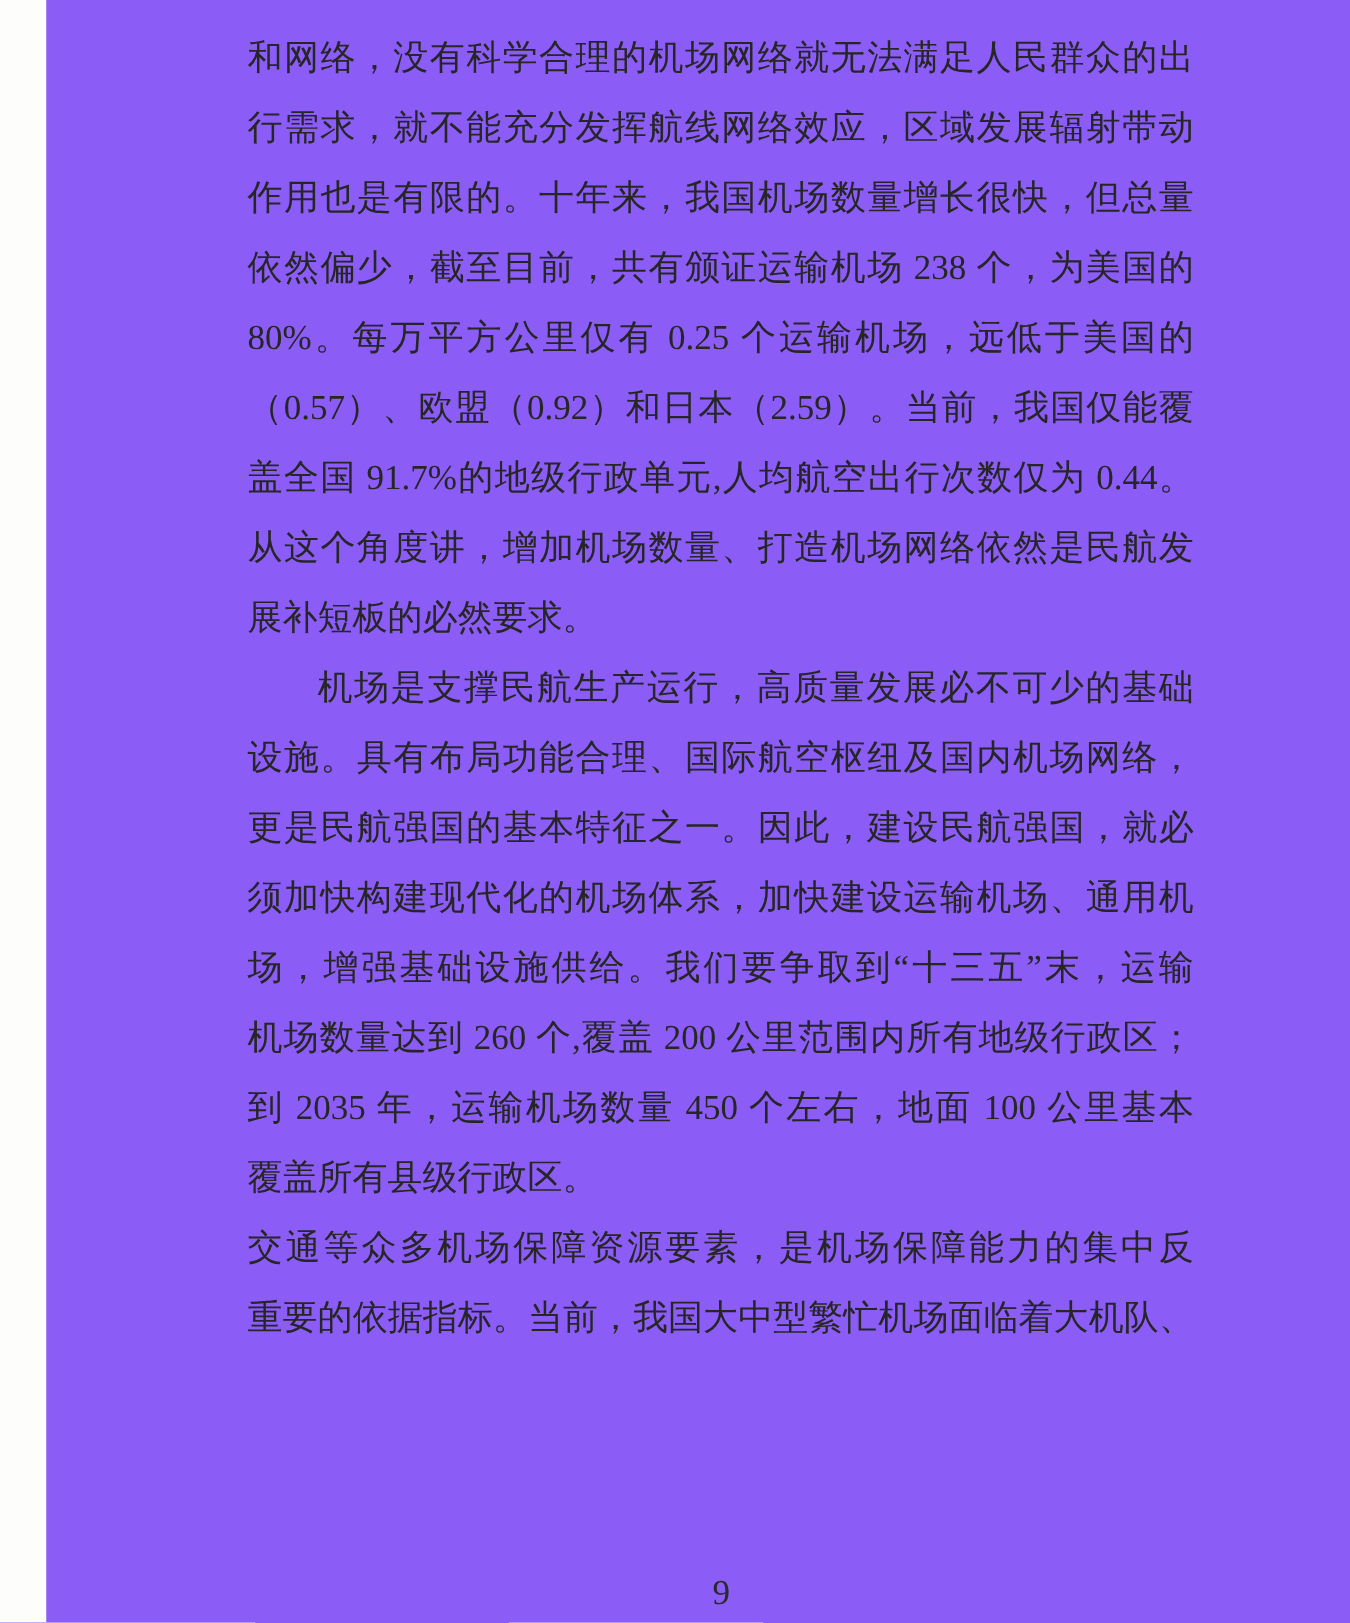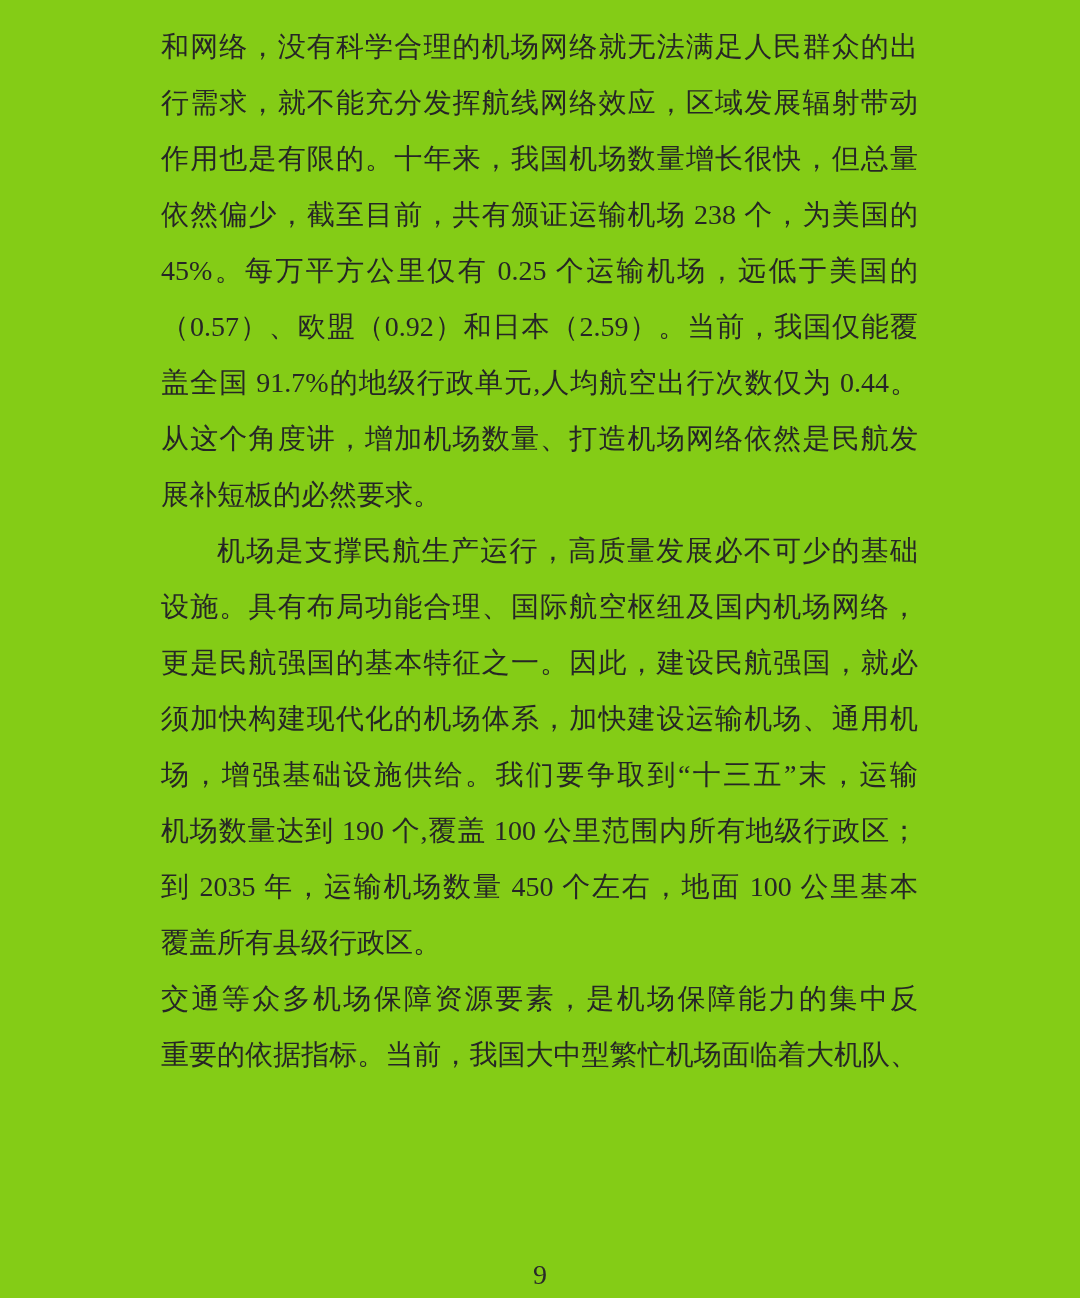--- a/index.html
+++ b/index.html
@@ -10,21 +10,22 @@
     width: 1080px;
     height: 1298px;
     background: #fdfdfc;
     position: relative;
     font-family: "Liberation Serif", "DejaVu Serif", serif;
     overflow: hidden;
   }
   .page {
     position: absolute;
     inset: 0;
-    background: #84cc16;
+    background: #8b5cf6;
+    margin-left: 37px;
   }
   .textblock {
     position: absolute;
     left: 161px;
     top: 19px;
     width: 757px;
   }
   .line {
     height: 56px;
     line-height: 56px;
@@ -60,31 +61,31 @@
 </head>
 <body>
 
 <div class="page">
 
   <div class="textblock">
     <div class="line">和网络，没有科学合理的机场网络就无法满足人民群众的出</div>
     <div class="line">行需求，就不能充分发挥航线网络效应，区域发展辐射带动</div>
     <div class="line">作用也是有限的。十年来，我国机场数量增长很快，但总量</div>
     <div class="line">依然偏少，截至目前，共有颁证运输机场 238 个，为美国的</div>
-    <div class="line">45%。每万平方公里仅有 0.25 个运输机场，远低于美国的</div>
+    <div class="line">80%。每万平方公里仅有 0.25 个运输机场，远低于美国的</div>
     <div class="line">（0.57）、欧盟（0.92）和日本（2.59）。当前，我国仅能覆</div>
     <div class="line">盖全国 91.7%的地级行政单元,人均航空出行次数仅为 0.44。</div>
     <div class="line">从这个角度讲，增加机场数量、打造机场网络依然是民航发</div>
     <div class="line short">展补短板的必然要求。</div>
     <div class="line indent">机场是支撑民航生产运行，高质量发展必不可少的基础</div>
     <div class="line">设施。具有布局功能合理、国际航空枢纽及国内机场网络，</div>
     <div class="line">更是民航强国的基本特征之一。因此，建设民航强国，就必</div>
     <div class="line">须加快构建现代化的机场体系，加快建设运输机场、通用机</div>
     <div class="line">场，增强基础设施供给。我们要争取到“十三五”末，运输</div>
-    <div class="line">机场数量达到 190 个,覆盖 100 公里范围内所有地级行政区；</div>
+    <div class="line">机场数量达到 260 个,覆盖 200 公里范围内所有地级行政区；</div>
     <div class="line">到 2035 年，运输机场数量 450 个左右，地面 100 公里基本</div>
     <div class="line short">覆盖所有县级行政区。</div>
     <div class="line">交通等众多机场保障资源要素，是机场保障能力的集中反</div>
     <div class="line">重要的依据指标。当前，我国大中型繁忙机场面临着大机队、</div>
   </div>
 
   <div class="pagenum">9</div>
 
 </div>
 

